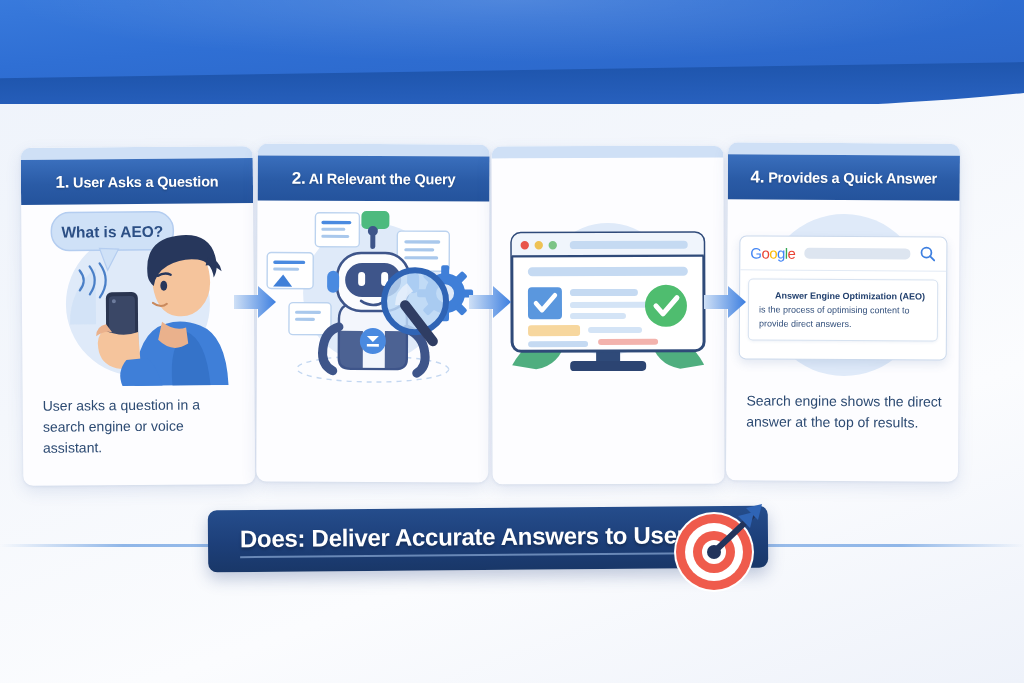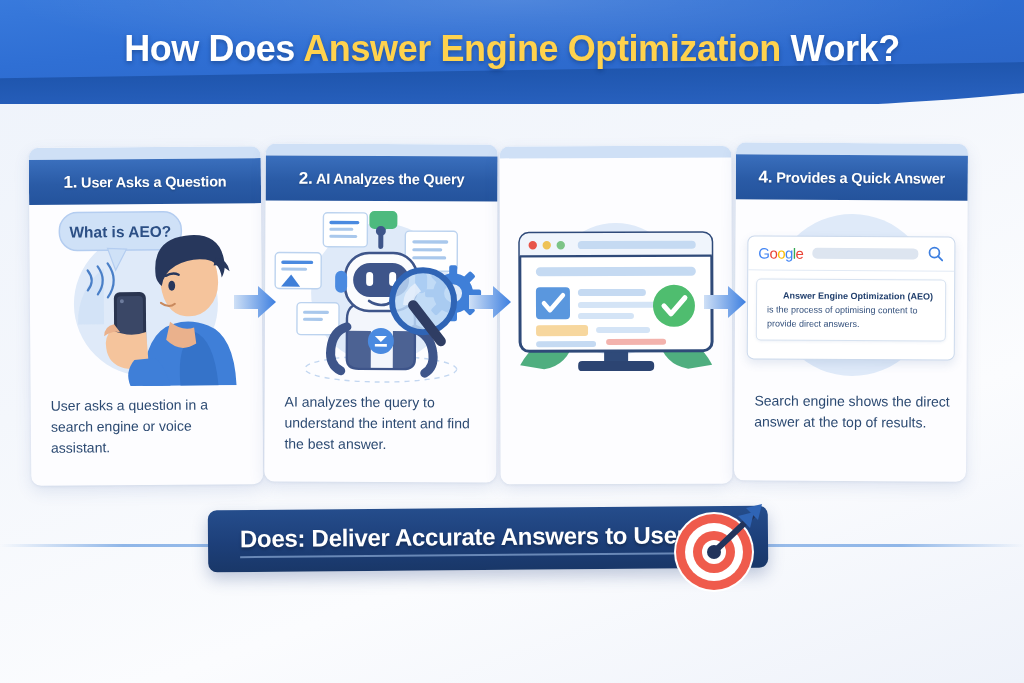--- a/index.html
+++ b/index.html
@@ -45,21 +45,21 @@
     font-size: 36px; font-weight: bold;
     letter-spacing: -0.4px;
     color: #ffffff;
     text-shadow: 0 2px 4px rgba(10,40,90,.40);
     white-space: nowrap;
   }
   .title .accent { color: #ffd24d; }
 
   
   .cards {
-    position: absolute; left: 8px; top: 142px;
+    position: absolute; left: 0; top: 142px;
     width: 968px; height: 345px;
   }
   .card {
     position: absolute; top: 0;
     width: 232px; height: 338px;
     background: #fdfdff;
     border-radius: 10px;
     box-shadow: 0 6px 16px rgba(60,95,160,.13), 0 1px 3px rgba(60,95,160,.10);
     overflow: hidden;
   }
@@ -148,23 +148,20 @@
     background: #dfeaf9;
   }
 </style>
 </head>
 <body>
 
 <div class="header">
   <div class="header-bg"></div>
   <div class="header-band"></div>
   <div class="header-sheen"></div>
-  <div class="title">
-    <span>How Does </span><span class="accent">Answer Engine Optimization</span><span> Work?</span>
-  </div>
 </div>
 
 <div class="cards">
 
   <div class="card c1">
     <div class="card-top-strip"></div>
     <div class="card-head">
       <div class="card-head-text">
         <span class="num">1.</span>
         <span>User Asks a Question</span>
@@ -214,21 +211,21 @@
       </svg>
     </div>
     <div class="card-body">User asks a question in a search engine or voice assistant.</div>
   </div>
 
   <div class="card c2">
     <div class="card-top-strip"></div>
     <div class="card-head">
       <div class="card-head-text">
         <span class="num">2.</span>
-        <span>AI Analyzes the Query</span>
+        <span>AI Relevant the Query</span>
       </div>
     </div>
     <div class="card-art">
       <svg width="232" height="182" viewBox="0 0 232 182">
         <circle cx="116" cy="92" r="70" fill="#dfeaf9"></circle>
         <ellipse cx="116" cy="168" rx="76" ry="13" fill="none" stroke="#c3d7f1" stroke-width="1.4" stroke-dasharray="5 5"></ellipse>
 
         <g>
           <rect x="58" y="12" width="44" height="34" rx="4" fill="#ffffff" stroke="#bcd3ef" stroke-width="1.4"></rect>
           <rect x="64" y="20" width="30" height="3.4" rx="1.7" fill="#4a8ae0"></rect>
@@ -296,21 +293,20 @@
         <path d="M150 128 q16 6 18 24 q2 14 -8 20" stroke="#3e558a" stroke-width="9" fill="none" stroke-linecap="round"></path>
 
         <g>
           <circle cx="158" cy="100" r="31" fill="#bcd8f6" opacity=".85"></circle>
           <circle cx="158" cy="100" r="31" fill="none" stroke="#2f64b5" stroke-width="6"></circle>
           <path d="M150 82 a26 26 0 0 0 -12 22 l10 0 a16 16 0 0 1 8 -14 z" fill="#e6f0fc" opacity=".85"></path>
           <path d="M140 124 L168 160" stroke="#2f3d63" stroke-width="10" stroke-linecap="round" transform="rotate(180 158 132)"></path>
         </g>
       </svg>
     </div>
-    <div class="card-body">AI analyzes the query to understand the intent and find the best answer.</div>
   </div>
 
   <div class="card c3">
     <div class="card-top-strip"></div>
     <div class="card-art">
       <svg width="232" height="182" viewBox="0 0 232 182">
         <circle cx="116" cy="86" r="66" fill="#dfeaf9"></circle>
 
         <path d="M20 162 q18 -34 54 -26 q-6 26 -30 30 z" fill="#4fae7f"></path>
         <path d="M212 162 q-18 -34 -54 -26 q6 26 30 30 z" fill="#4fae7f"></path>

